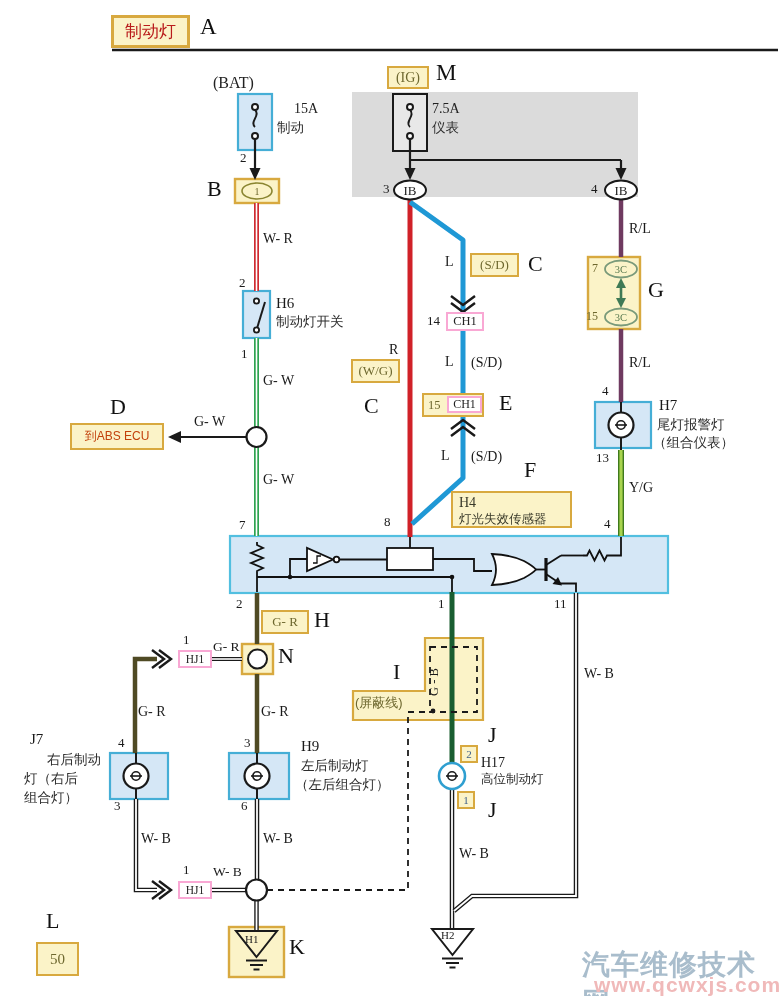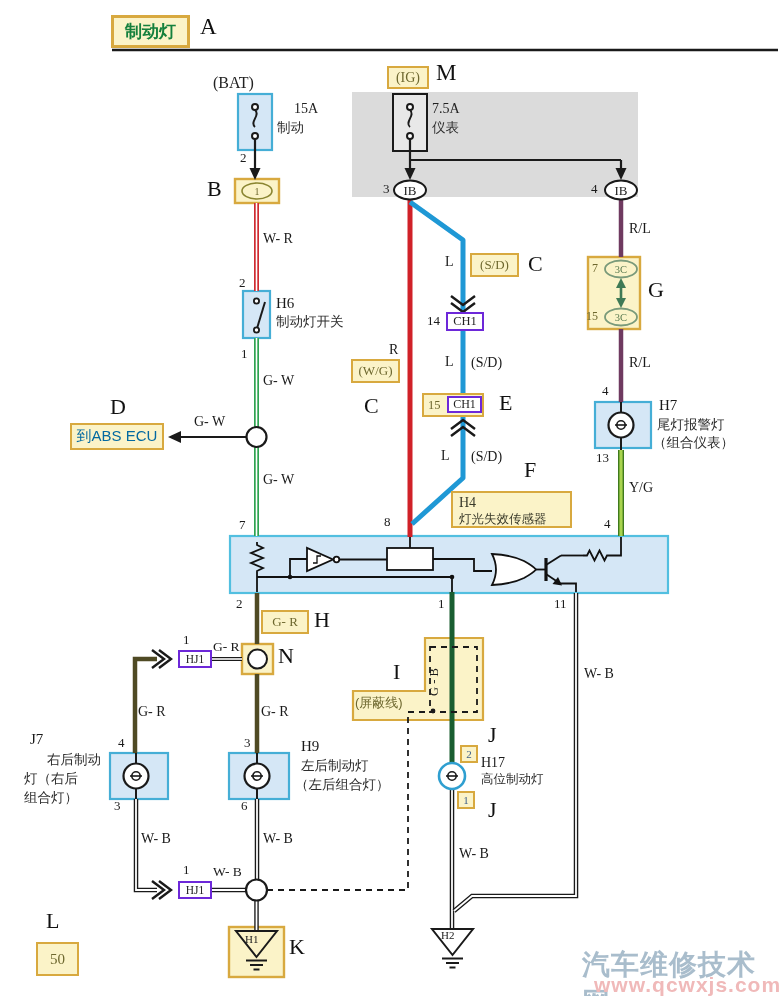--- a/index.html
+++ b/index.html
@@ -3,21 +3,21 @@
 <meta charset="utf-8">
 <style>
   html,body{margin:0;padding:0;background:#fff;}
   #canvas{position:relative;width:780px;height:996px;background:#ffffff;overflow:hidden;
           font-family:"Liberation Sans","DejaVu Sans",sans-serif;color:#222;}
   .abs{position:absolute;}
   svg{position:absolute;left:0;top:0;}
   .serif{font-family:"Liberation Serif","DejaVu Serif",serif;}
   .cn{font-family:"Liberation Sans","DejaVu Sans",sans-serif;}
   .ybox{background:#fbf3c8;border:2px solid #d8a93f;box-sizing:border-box;}
-  .whitebox{background:#fff;border:2px solid #6d28d9;box-sizing:border-box;}
+  .whitebox{background:#fff;border:2px solid #f9a8d4;box-sizing:border-box;}
   .center{display:flex;align-items:center;justify-content:center;}
   .pin{font-family:"Liberation Serif","DejaVu Serif",serif;font-size:13px;color:#1a1a1a;}
   .wlabel{font-family:"Liberation Serif","DejaVu Serif",serif;font-size:14px;color:#1a1a1a;}
   .sletter{font-family:"Liberation Serif","DejaVu Serif",serif;font-size:22px;color:#111;}
   .olive{color:#6e682f;}
   .cmpname{font-size:13.5px;color:#2d2d2d;}
   .cmpid{font-family:"Liberation Serif","DejaVu Serif",serif;font-size:15px;color:#1a1a1a;}
   .pinbox{font-family:"Liberation Serif","DejaVu Serif",serif;font-size:11px;color:#3f618a;}
   .vert{writing-mode:vertical-rl;transform:rotate(180deg);}
   .wm1{font-size:28px;font-weight:bold;color:#a9bdcc;letter-spacing:1px;}
@@ -224,42 +224,42 @@
     <polyline points="611,555.5 621,555.5 621,537"></polyline>
     <line x1="546" y1="574" x2="560" y2="583.5"></line>
     <polyline points="560,583.5 576,583.5 576,592"></polyline>
   </g>
   <polygon points="562,585.5 552.5,584 558,577" fill="#111"></polygon>
   <circle cx="290" cy="577" r="2.3" fill="#111"></circle>
   <circle cx="452" cy="577" r="2.3" fill="#111"></circle>
 </svg>
 
 <div class="abs ybox center" style="left:111px;top:15px;width:79px;height:33px;border-width:3px;">
-  <span class="cn" style="font-size:17px;color:#15803d;font-weight:bold;">制动灯</span>
+  <span class="cn" style="font-size:17px;color:#b91c1c;font-weight:normal;">制动灯</span>
 </div>
 <div class="abs sletter" style="left:200px;top:14px;font-size:23px;">A</div>
 
 <div class="abs serif" style="left:213px;top:74px;font-size:16px;">(BAT)</div>
 <div class="abs serif" style="left:277px;top:101px;font-size:14px;margin-left:17px;">15A</div>
 <div class="abs cn cmpname" style="left:277px;top:119px;">制动</div>
 <div class="abs pin" style="left:240px;top:150px;">2</div>
 <div class="abs sletter" style="left:207px;top:176px;">B</div>
 <div class="abs serif center" style="left:242px;top:183px;width:30px;height:16px;font-size:10px;color:#6e682f;">1</div>
 <div class="abs wlabel" style="left:263px;top:231px;">W- R</div>
 
 <div class="abs pin" style="left:239px;top:275px;">2</div>
 <div class="abs cmpid" style="left:276px;top:295px;">H6</div>
 <div class="abs cn cmpname" style="left:276px;top:313px;">制动灯开关</div>
 <div class="abs pin" style="left:241px;top:346px;">1</div>
 <div class="abs wlabel" style="left:263px;top:373px;">G- W</div>
 
 <div class="abs sletter" style="left:110px;top:394px;">D</div>
 <div class="abs wlabel" style="left:194px;top:414px;">G- W</div>
 <div class="abs ybox center" style="left:70px;top:423px;width:94px;height:27px;">
-  <span class="cn" style="font-size:15px;color:#0369a1;">到ABS ECU</span>
+  <span class="cn" style="font-size:12px;color:#c2410c;">到ABS ECU</span>
 </div>
 <div class="abs wlabel" style="left:263px;top:472px;">G- W</div>
 <div class="abs pin" style="left:239px;top:517px;">7</div>
 
 <div class="abs ybox center" style="left:387px;top:66px;width:42px;height:23px;">
   <span class="serif olive" style="font-size:14px;">(IG)</span>
 </div>
 <div class="abs sletter" style="left:436px;top:60px;font-size:23px;">M</div>
 <div class="abs serif" style="left:432px;top:101px;font-size:14px;">7.5A</div>
 <div class="abs cn cmpname" style="left:432px;top:119px;">仪表</div>

